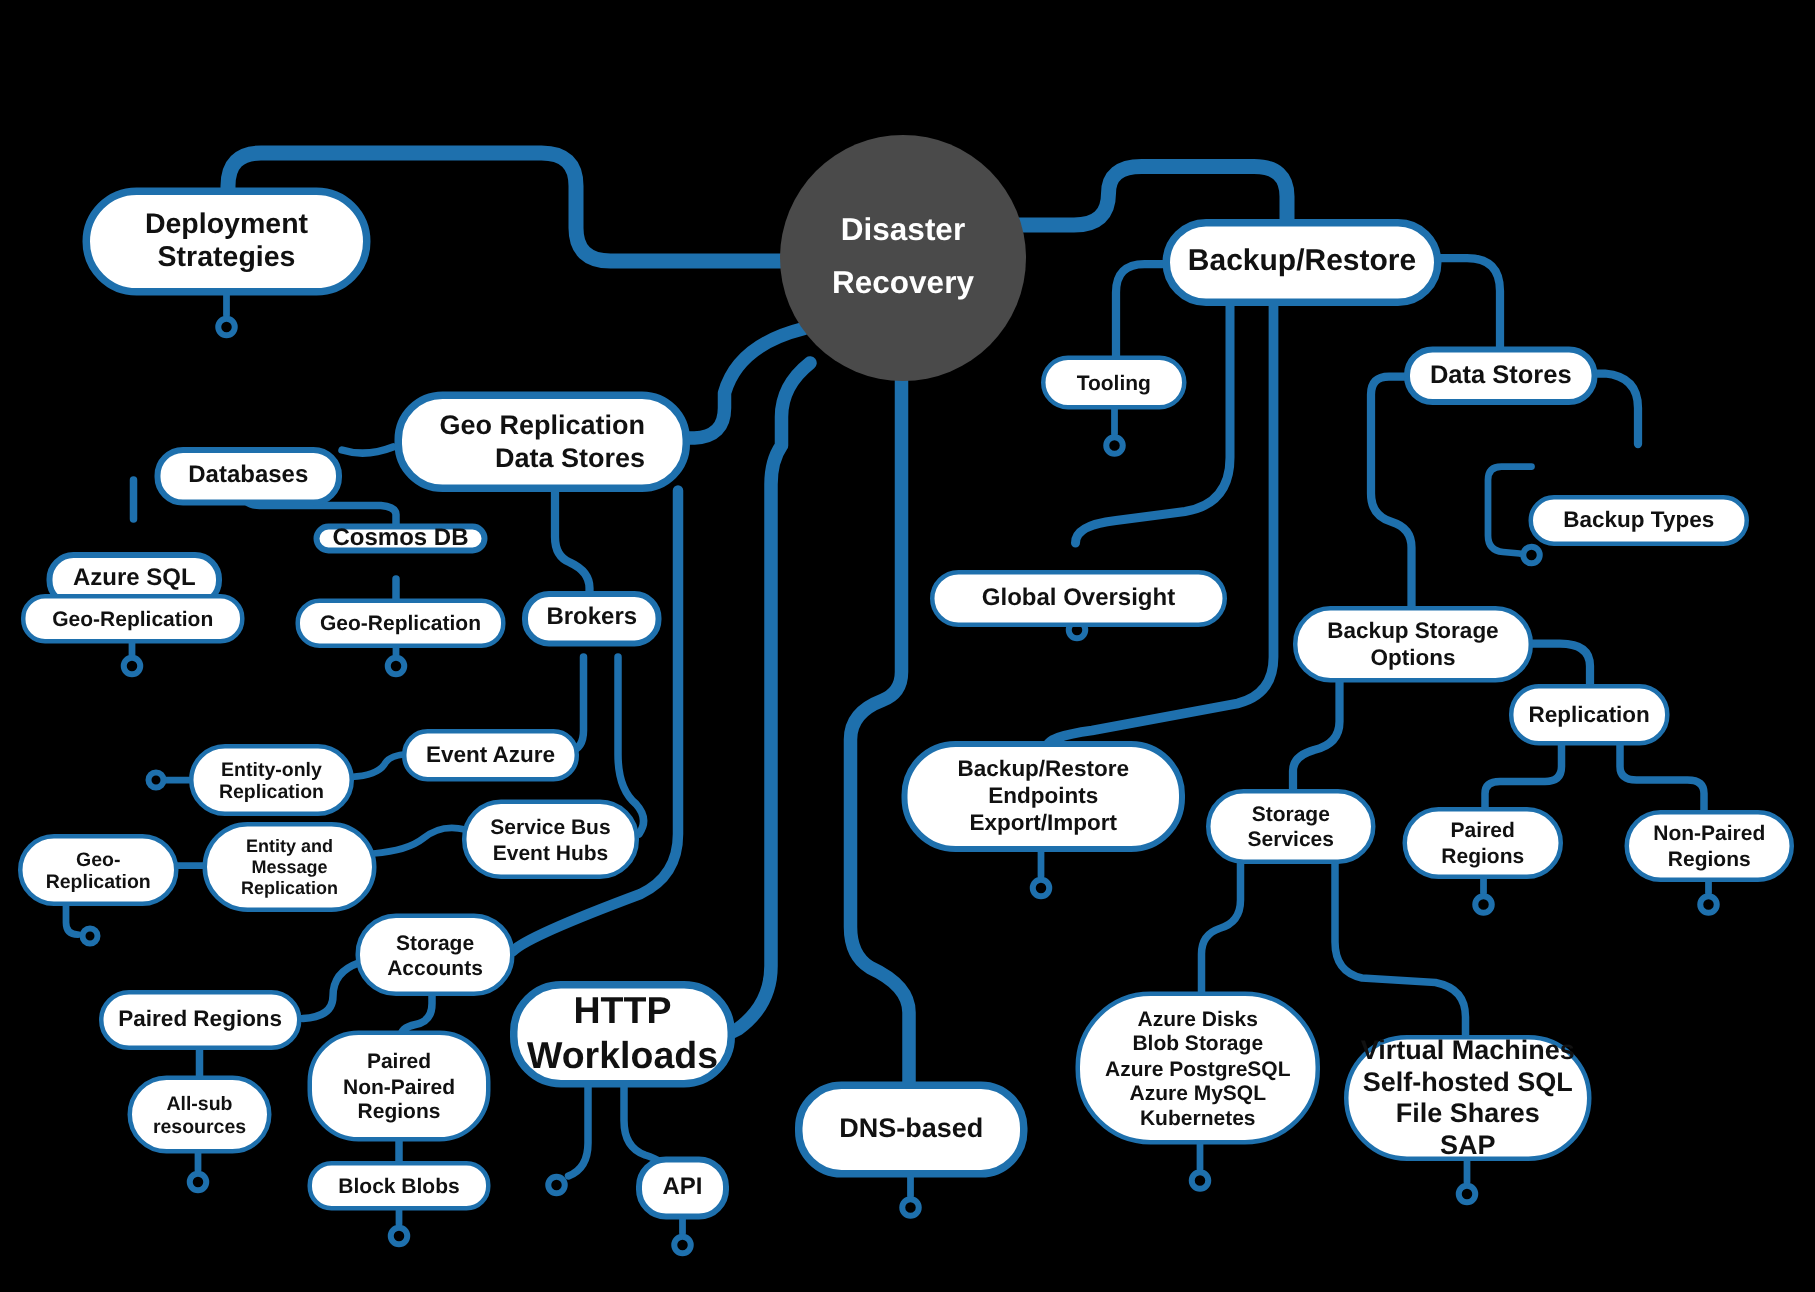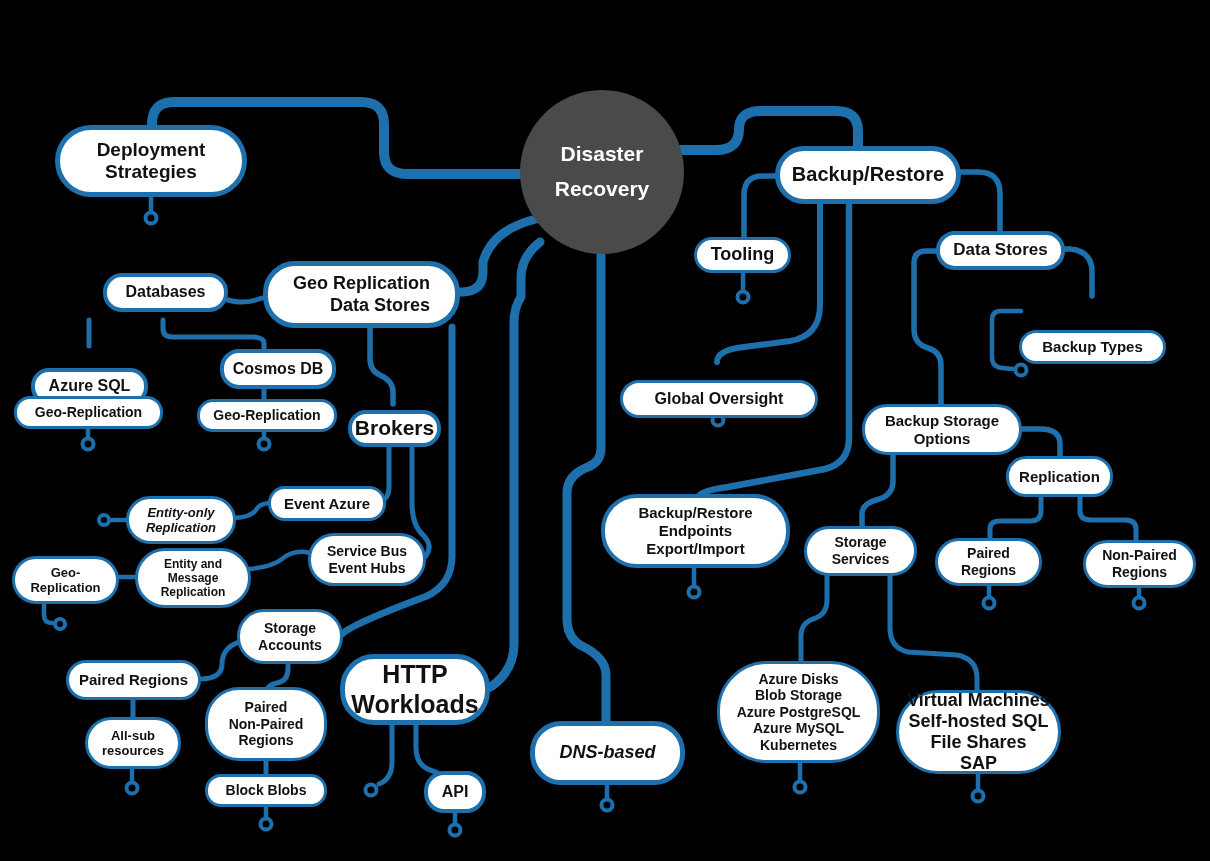--- a/index.html
+++ b/index.html
@@ -134,54 +134,54 @@
     <circle class="dot" r="5.5" cx="455" cy="830"></circle>
     <circle class="dot" r="5.5" cx="607" cy="805"></circle>
   </svg>
 
   <div id="nodes">
       <div class="node center" style="left: 520px; top: 90px; width: 164px; height: 164px; font-size: 21px;">Disaster
 Recovery</div>
       <div class="node" style="left: 55px; top: 125px; width: 192px; height: 72px; font-size: 19px; border-width: 5px; border-radius: 36px;">Deployment
 Strategies</div>
       <div class="node" style="left: 775px; top: 146px; width: 186px; height: 58px; font-size: 20px; border-width: 5px; border-radius: 29px;">Backup/Restore</div>
-      <div class="node" style="left: 694px; top: 237px; width: 97px; height: 36px; font-size: 18px; border-width: 3.5px; border-radius: 18px;">Tooling</div>
+      <div class="node" style="left: 694px; top: 237px; width: 97px; height: 36px; font-size: 14px; border-width: 3.5px; border-radius: 18px;">Tooling</div>
       <div class="node" style="left: 936px; top: 231px; width: 129px; height: 39px; font-size: 17px; border-width: 4px; border-radius: 19px;">Data Stores</div>
       <div class="node" style="left: 1019px; top: 294px; width: 147px; height: 34px; font-size: 15px; border-width: 3.5px; border-radius: 17px; margin-top: 36px;">Backup Types</div>
       <div class="node" style="left: 263px; top: 261px; width: 197px; height: 67px; font-size: 18px; border-width: 5px; border-radius: 32px; text-align: right;">Geo Replication
 Data Stores</div>
-      <div class="node" style="left: 103px; top: 273px; width: 125px; height: 39px; font-size: 16px; border-width: 4px; border-radius: 19px; text-align: right;">Databases</div>
+      <div class="node" style="left: 103px; top: 298px; width: 125px; height: 39px; font-size: 16px; border-width: 4px; border-radius: 19px; text-align: right;">Databases</div>
       <div class="node" style="left: 31px; top: 344px; width: 117px; height: 37px; font-size: 16px; border-width: 4px; border-radius: 18px; margin-top: 24px;">Azure SQL</div>
       <div class="node" style="left: 14px; top: 396px; width: 149px; height: 33px; font-size: 14px; border-width: 3.5px; border-radius: 16px;">Geo-Replication</div>
-      <div class="node" style="left: 220px; top: 349px; width: 116px; height: 40px; font-size: 16px; border-width: 4px; border-radius: 19px;">Cosmos DB</div>
+      <div class="node" style="left: 209px; top: 349px; width: 116px; height: 20px; font-size: 16px; border-width: 4px; border-radius: 19px;">Cosmos DB</div>
       <div class="node" style="left: 197px; top: 399px; width: 140px; height: 33px; font-size: 14px; border-width: 3.5px; border-radius: 16px;">Geo-Replication</div>
-      <div class="node" style="left: 348px; top: 410px; width: 93px; height: 37px; font-size: 21px; border-width: 4px; border-radius: 18px;">Brokers</div>
+      <div class="node" style="left: 348px; top: 394px; width: 93px; height: 37px; font-size: 16px; border-width: 4px; border-radius: 18px;">Brokers</div>
       <div class="node" style="left: 268px; top: 486px; width: 118px; height: 35px; font-size: 15px; border-width: 3.5px; border-radius: 17px;">Event Azure</div>
-      <div class="node" style="left: 126px; top: 496px; width: 110px; height: 48px; font-size: 13px; border-width: 3.5px; border-radius: 24px; font-style: italic;">Entity-only
+      <div class="node" style="left: 126px; top: 496px; width: 110px; height: 48px; font-size: 13px; border-width: 3.5px; border-radius: 24px;">Entity-only
 Replication</div>
       <div class="node" style="left: 308px; top: 533px; width: 118px; height: 53px; font-size: 14px; border-width: 3.5px; border-radius: 26px;">Service Bus
 Event Hubs</div>
       <div class="node" style="left: 12px; top: 556px; width: 107px; height: 48px; font-size: 13px; border-width: 3.5px; border-radius: 24px;">Geo-
 Replication</div>
       <div class="node" style="left: 135px; top: 548px; width: 116px; height: 60px; font-size: 12px; border-width: 3.5px; border-radius: 30px;">Entity and
 Message
 Replication</div>
       <div class="node" style="left: 237px; top: 609px; width: 106px; height: 55px; font-size: 14px; border-width: 3.5px; border-radius: 27px;">Storage
 Accounts</div>
       <div class="node" style="left: 66px; top: 660px; width: 135px; height: 40px; font-size: 15px; border-width: 3.5px; border-radius: 20px;">Paired Regions</div>
       <div class="node" style="left: 85px; top: 717px; width: 96px; height: 52px; font-size: 13px; border-width: 3.5px; border-radius: 26px;">All-sub
 resources</div>
       <div class="node" style="left: 205px; top: 687px; width: 122px; height: 74px; font-size: 14px; border-width: 3.5px; border-radius: 34px;">Paired
 Non-Paired
 Regions</div>
       <div class="node" style="left: 205px; top: 774px; width: 122px; height: 33px; font-size: 14px; border-width: 3.5px; border-radius: 16px;">Block Blobs</div>
       <div class="node" style="left: 340px; top: 654px; width: 150px; height: 71px; font-size: 25px; border-width: 5px; border-radius: 34px;">HTTP
 Workloads</div>
       <div class="node" style="left: 424px; top: 771px; width: 62px; height: 42px; font-size: 16px; border-width: 4px; border-radius: 20px;">API</div>
-      <div class="node" style="left: 530px; top: 721px; width: 155px; height: 64px; font-size: 18px; border-width: 5px; border-radius: 31px; font-style: italic;">DNS-based</div>
+      <div class="node" style="left: 530px; top: 721px; width: 155px; height: 64px; font-size: 18px; border-width: 5px; border-radius: 31px;">DNS-based</div>
       <div class="node" style="left: 620px; top: 360px; width: 198px; height: 38px; font-size: 16px; border-width: 3.5px; border-radius: 19px; margin-top: 20px;">Global Oversight</div>
       <div class="node" style="left: 601px; top: 494px; width: 189px; height: 74px; font-size: 15px; border-width: 4px; border-radius: 36px;">Backup/Restore
 Endpoints
 Export/Import</div>
       <div class="node" style="left: 862px; top: 404px; width: 160px; height: 51px; font-size: 15px; border-width: 3.5px; border-radius: 25px;">Backup Storage
 Options</div>
       <div class="node" style="left: 1006px; top: 456px; width: 107px; height: 41px; font-size: 15px; border-width: 3.5px; border-radius: 20px;">Replication</div>
       <div class="node" style="left: 804px; top: 526px; width: 113px; height: 50px; font-size: 14px; border-width: 3.5px; border-radius: 25px;">Storage
 Services</div>
       <div class="node" style="left: 935px; top: 538px; width: 107px; height: 48px; font-size: 14px; border-width: 3.5px; border-radius: 24px;">Paired

